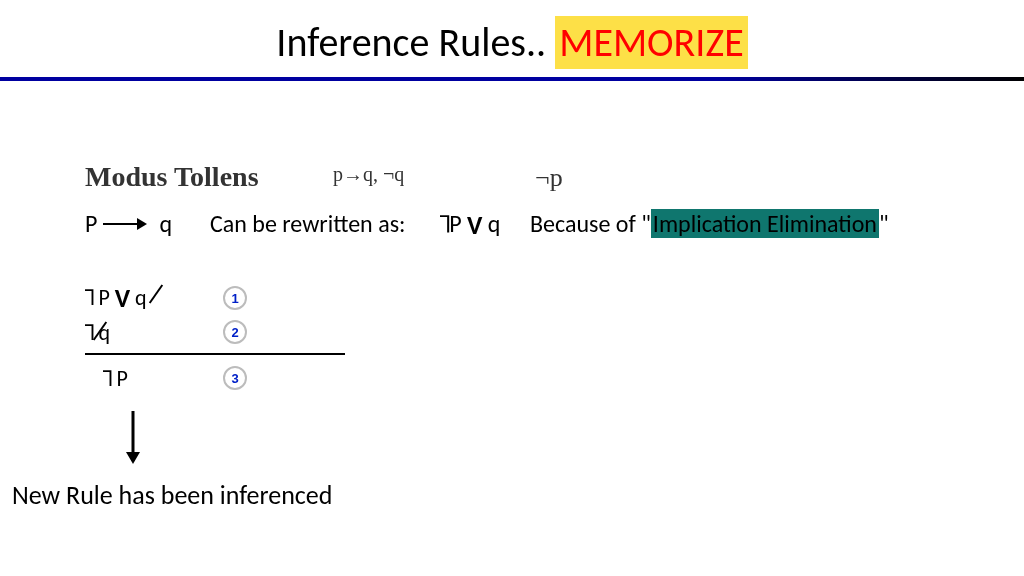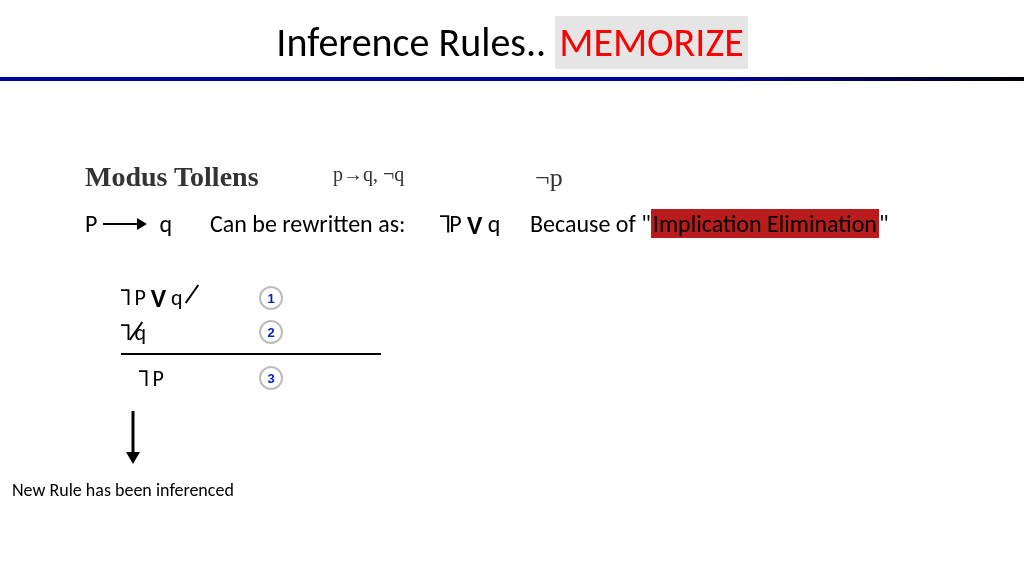--- a/index.html
+++ b/index.html
@@ -13,21 +13,21 @@
       overflow: hidden;
     }
     .title-row {
       text-align: center;
       padding-top: 18px;
       font-size: 40px;
     }
     .title-main { color: #000; text-align: right; }
     .title-mem  {
       color: #ff0000;
-      background: #e5e5e5;
+      background: #fde047;
       padding: 2px 4px;
     }
     .hr-bar {
       margin-top: 10px;
       height: 4px;
       background: linear-gradient(to right, #0000a0 0%, #0000a0 70%, #000 100%);
     }
     .content { position: relative; width: 100%; height: 480px; }
 
     .mt-label {
@@ -69,27 +69,26 @@
     .rewrite-expr {
       position: absolute; left: 440px; top: 128px;
       font-size: 24px;
     }
     .vee { font-size: 26px; font-weight: 600; vertical-align: -2px; }
     .because {
       position: absolute; left: 530px; top: 128px;
       font-size: 24px;
     }
     .imp-elim {
-      background: #b91c1c;
+      background: #0f766e;
       padding: 0 2px;
     }
     .proof {
       position: absolute; left: 85px; top: 200px;
       font-size: 22px;
-      margin-left: 36px;
     }
     .proof-line {
       display: flex; align-items: center; height: 34px;
     }
     .proof-expr { width: 120px; position: relative; }
     .cross1::after, .cross1b::after {
       content: ""; position: absolute; width: 22px; height: 2px; background: #000;
       transform: rotate(-55deg);
     }
     .cross1::after  { left: 60px; top: 11px; }
@@ -117,21 +116,21 @@
       content: ""; position: absolute; left: 50%; top: 0; width: 3px; height: 50px;
       background: #000; transform: translateX(-50%);
     }
     .down-arrow::after {
       content: ""; position: absolute; left: 50%; bottom: 0;
       border: 7px solid transparent; border-top: 12px solid #000;
       transform: translateX(-50%);
     }
     .inferenced {
       position: absolute; left: 12px; top: 398px;
-      font-size: 18px;
+      font-size: 26px;
     }
   </style>
 </head>
 <body>
 
 <div class="title-row">
   <span class="title-main">Inference Rules.. </span><span class="title-mem">MEMORIZE</span>
 </div>
 <div class="hr-bar"></div>
 

